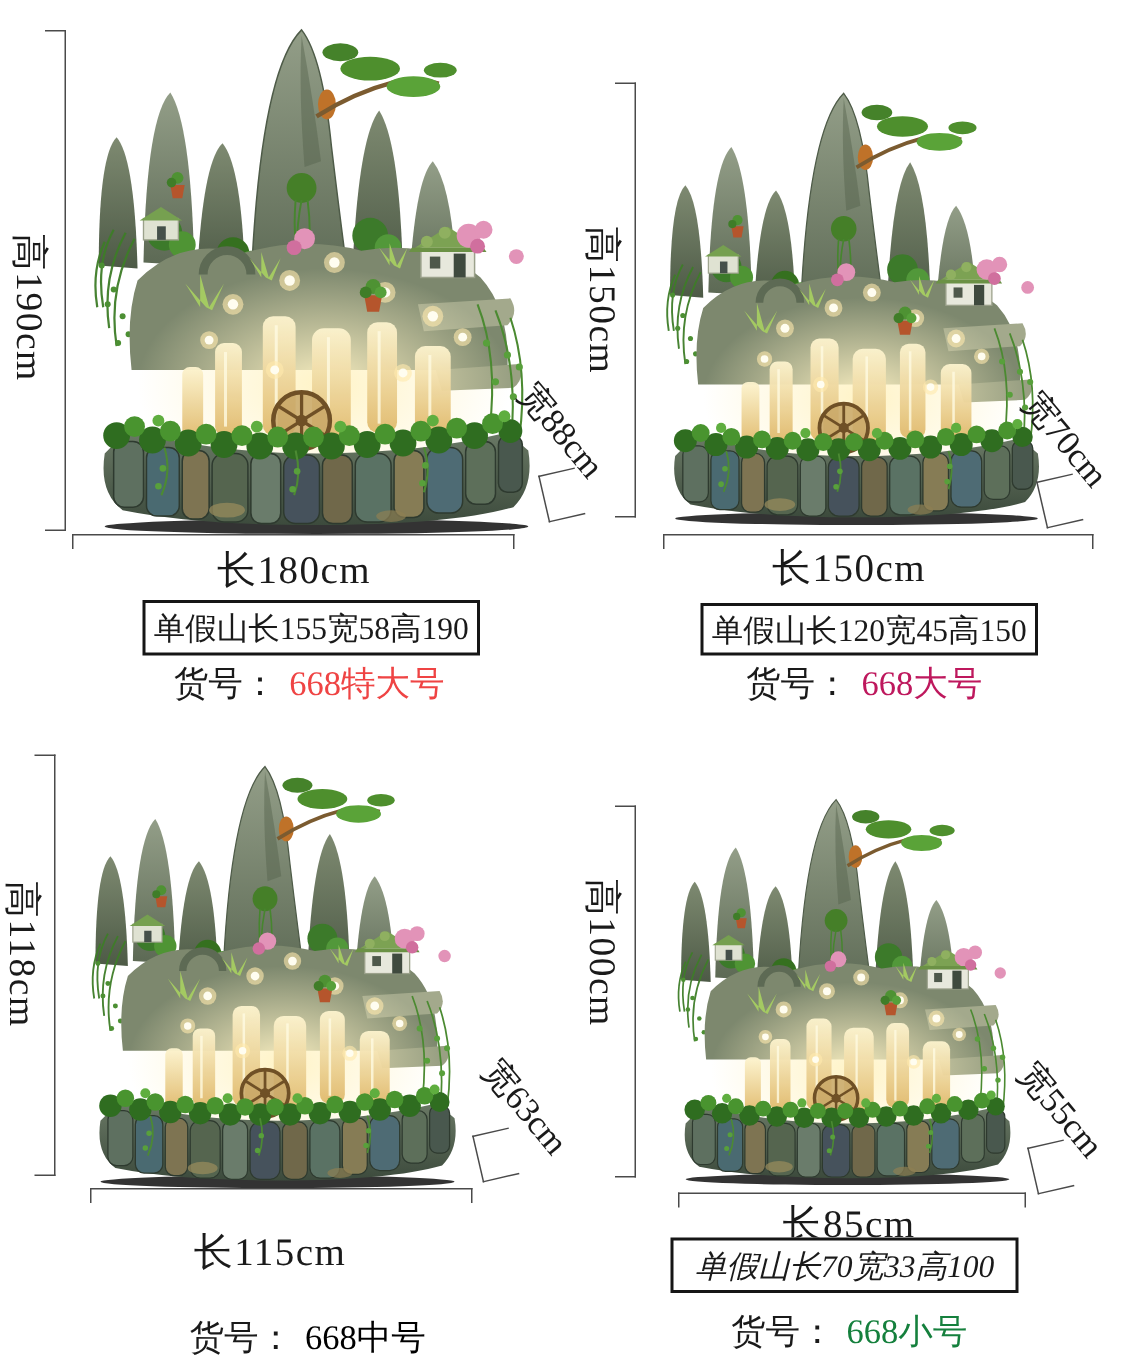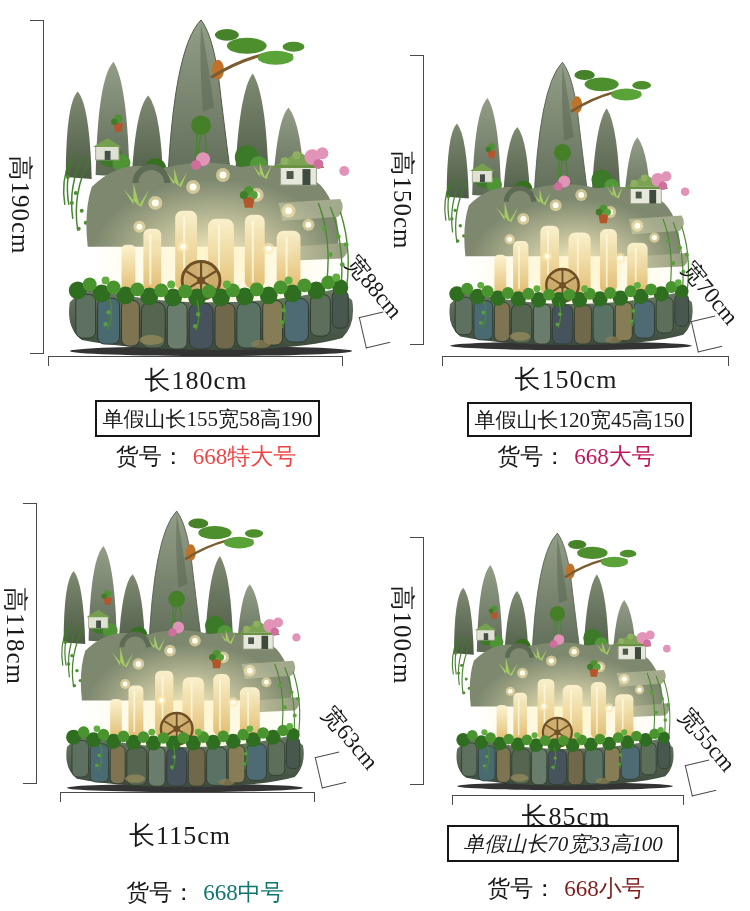--- a/index.html
+++ b/index.html
@@ -402,30 +402,30 @@
 <div class="card c3">
   <div class="vbracket"></div>
   <div class="vlabel">高118cm</div>
   <svg class="photo" viewBox="0 0 320 350" preserveAspectRatio="xMidYMax meet">
       <use href="#fountain" xlink:href="#fountain"></use>
     </svg>
   <div class="wlabel">宽63cm</div>
   <div class="wbracket"></div>
   <div class="hbracket"></div>
   <div class="hlabel">长115cm</div>
-  <div class="modelline"><span class="mprefix">货号：</span><span class="model" style="color: #0f766e;">668中号</span></div>
+  <div class="modelline"><span class="mprefix">货号：</span><span class="model" style="color: #000000;">668中号</span></div>
 </div>
 
 <div class="card c4">
   <div class="vbracket"></div>
   <div class="vlabel">高100cm</div>
   <svg class="photo" viewBox="0 0 320 350" preserveAspectRatio="xMidYMax meet">
       <use href="#fountain" xlink:href="#fountain"></use>
     </svg>
   <div class="wlabel">宽55cm</div>
   <div class="wbracket"></div>
   <div class="hbracket"></div>
   <div class="hlabel">长85cm</div>
   <div class="specbox">
       <span>单假山长70宽33高100</span>
     </div>
-  <div class="modelline"><span class="mprefix">货号：</span><span class="model" style="color: #7f1d1d;">668小号</span></div>
+  <div class="modelline"><span class="mprefix">货号：</span><span class="model" style="color: #15803d;">668小号</span></div>
 </div>
 
 </body></html>

